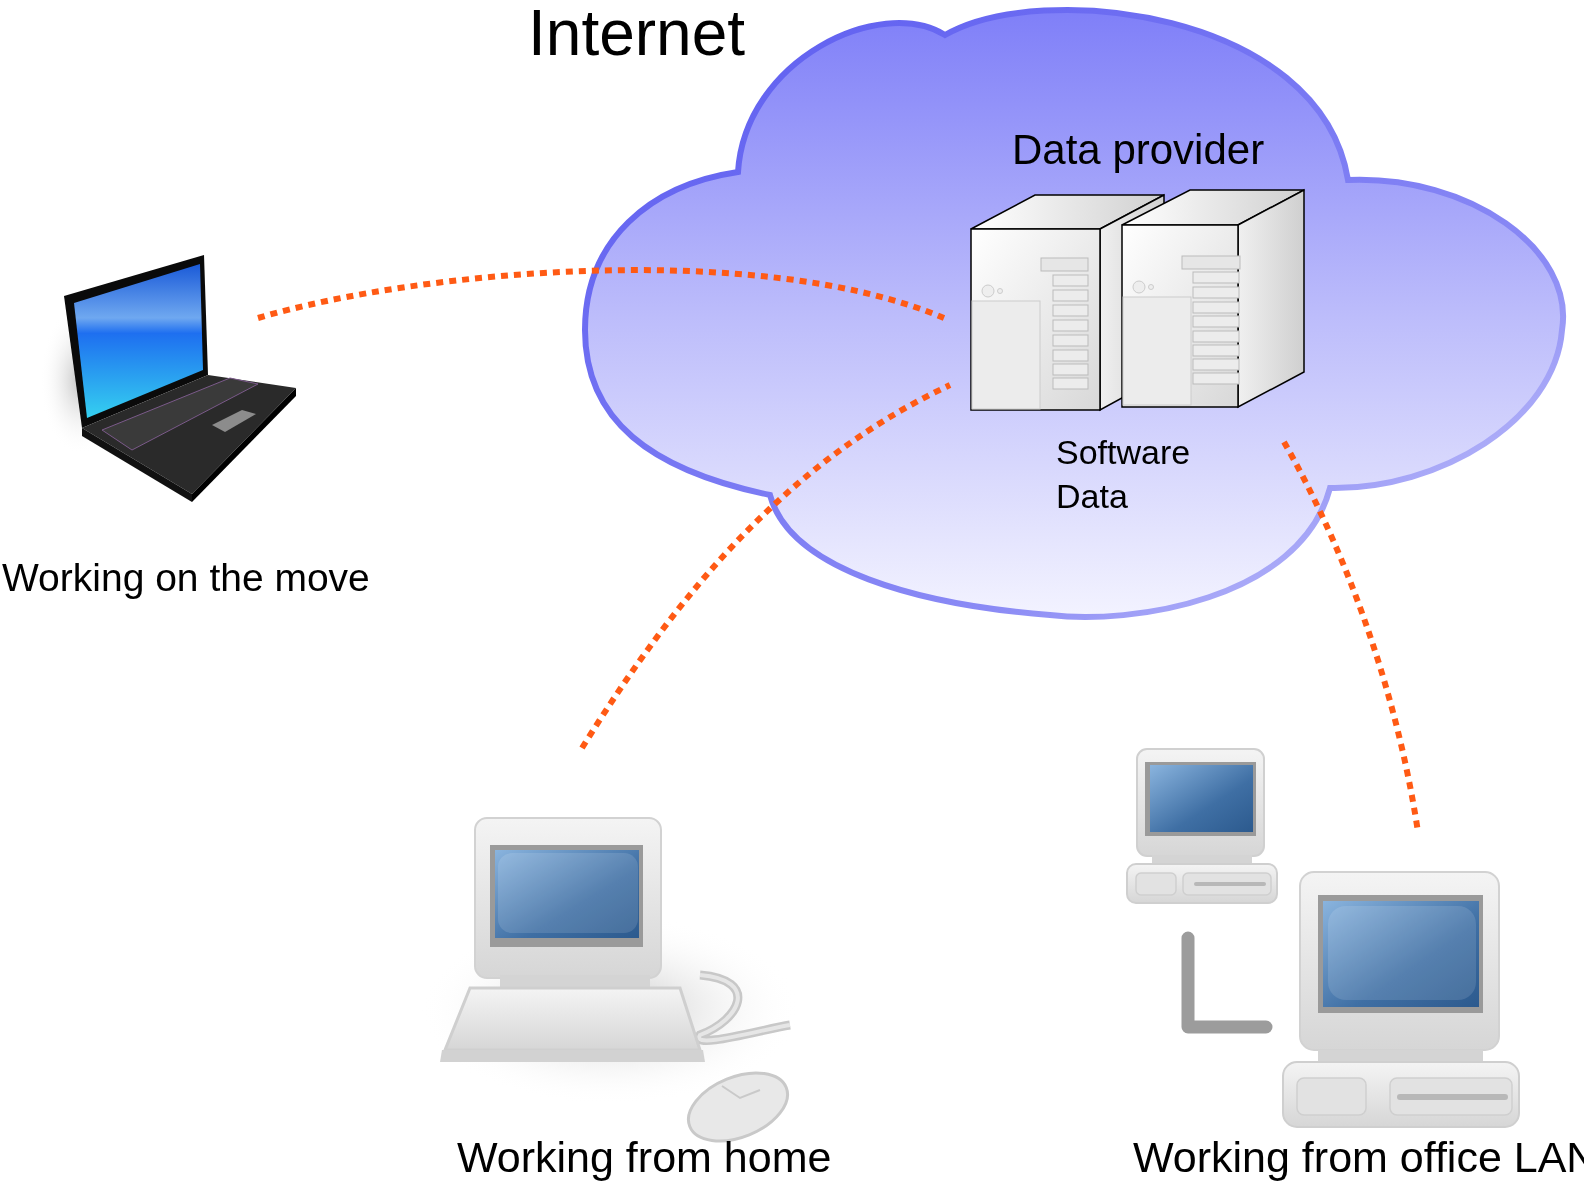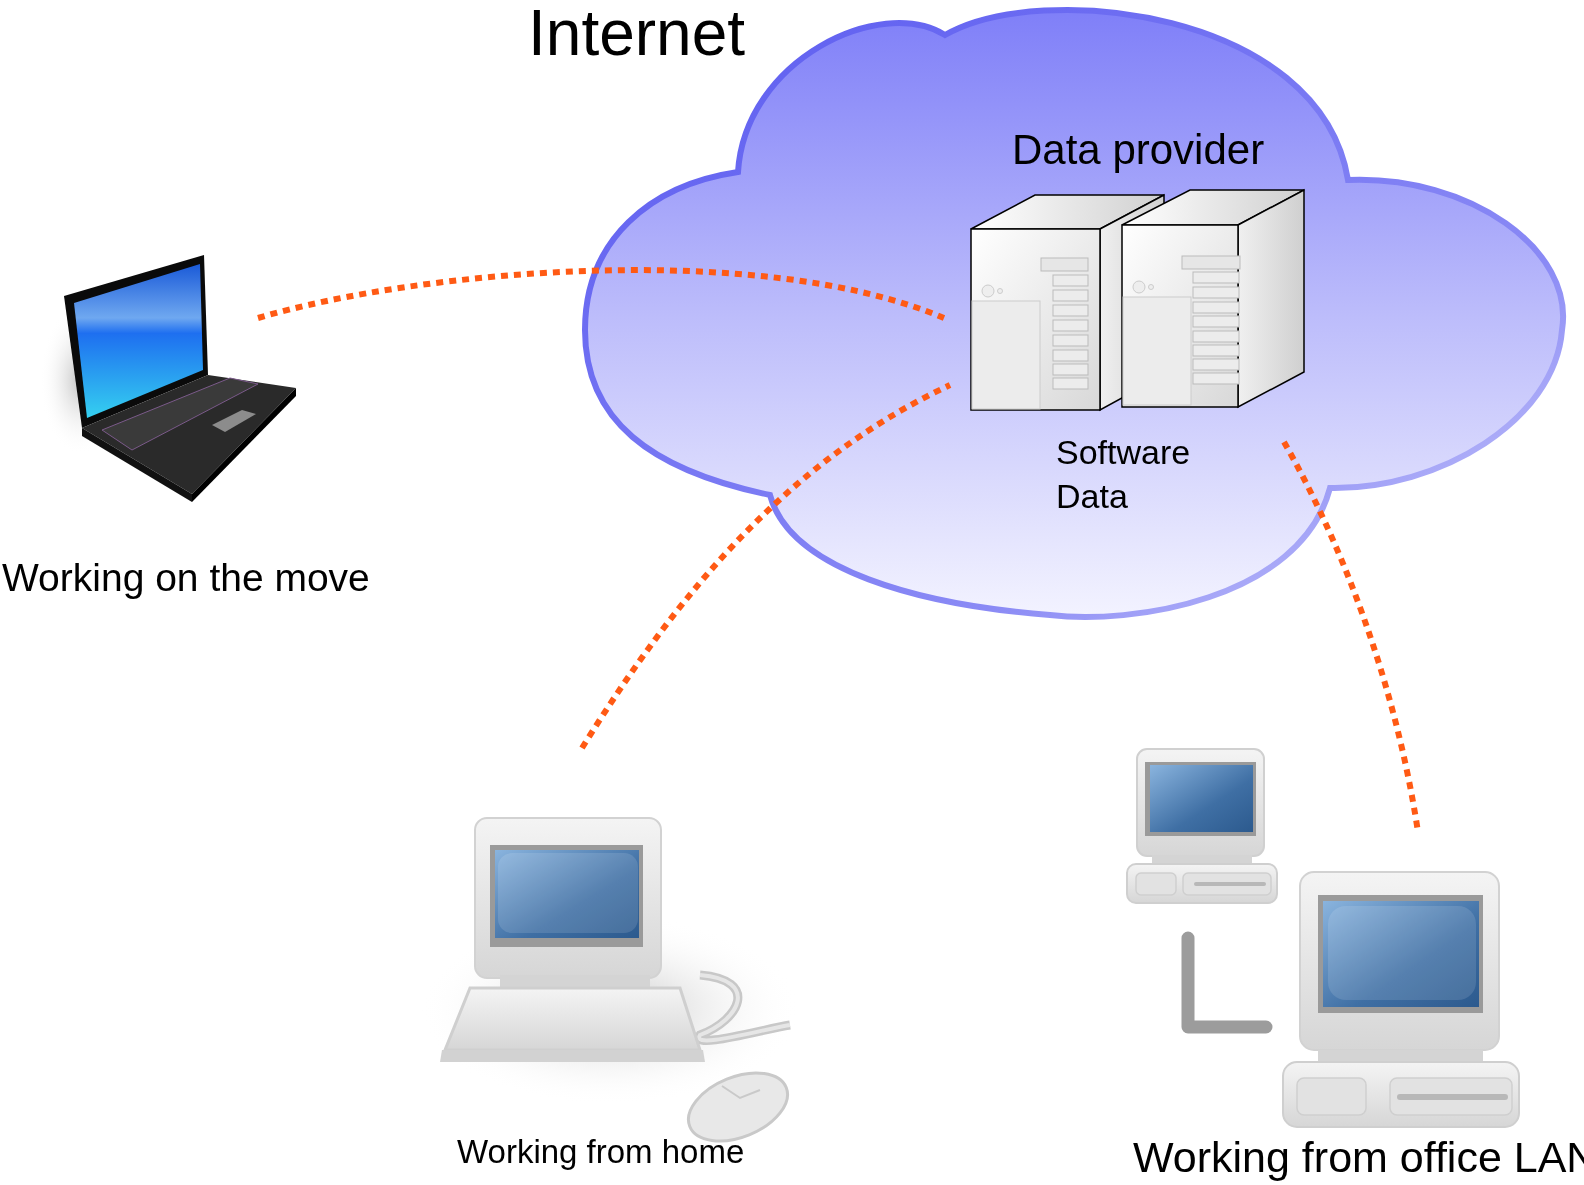--- a/index.html
+++ b/index.html
@@ -5,21 +5,21 @@
     html, body { margin: 0; padding: 0; background: #ffffff; }
     body { width: 1584px; height: 1185px; position: relative; overflow: hidden;
            font-family: "Liberation Sans", sans-serif; color: #000; }
     #stage { position: absolute; left: 0; top: 0; width: 1584px; height: 1185px; }
     .label { position: absolute; white-space: nowrap; color: #000;
              font-family: "Liberation Sans", sans-serif; }
     .lbl-internet { left: 528px; top: -4px; font-size: 64px; }
     .lbl-cloud { left: 1012px; top: 126px; font-size: 42px; }
     .lbl-software { left: 1056px; top: 430px; font-size: 34px; line-height: 44px; }
     .lbl-move { left: 2px; top: 511px; font-size: 39px; margin-top: 45px; }
-    .lbl-home { left: 457px; top: 1133px; font-size: 33px; }
+    .lbl-home { left: 457px; top: 1133px; font-size: 43px; }
     .lbl-office { left: 1133px; top: 1133px; font-size: 43px; }
   </style>
 </head>
 <body>
 
 <svg id="stage" width="1584" height="1185" viewBox="0 0 1584 1185" xmlns="http://www.w3.org/2000/svg">
   <defs>
     <linearGradient id="cloudGrad" x1="0" y1="0" x2="0" y2="1">
       <stop offset="0" stop-color="#7f7ff8"></stop>
       <stop offset="0.5" stop-color="#bcbcfb"></stop>

